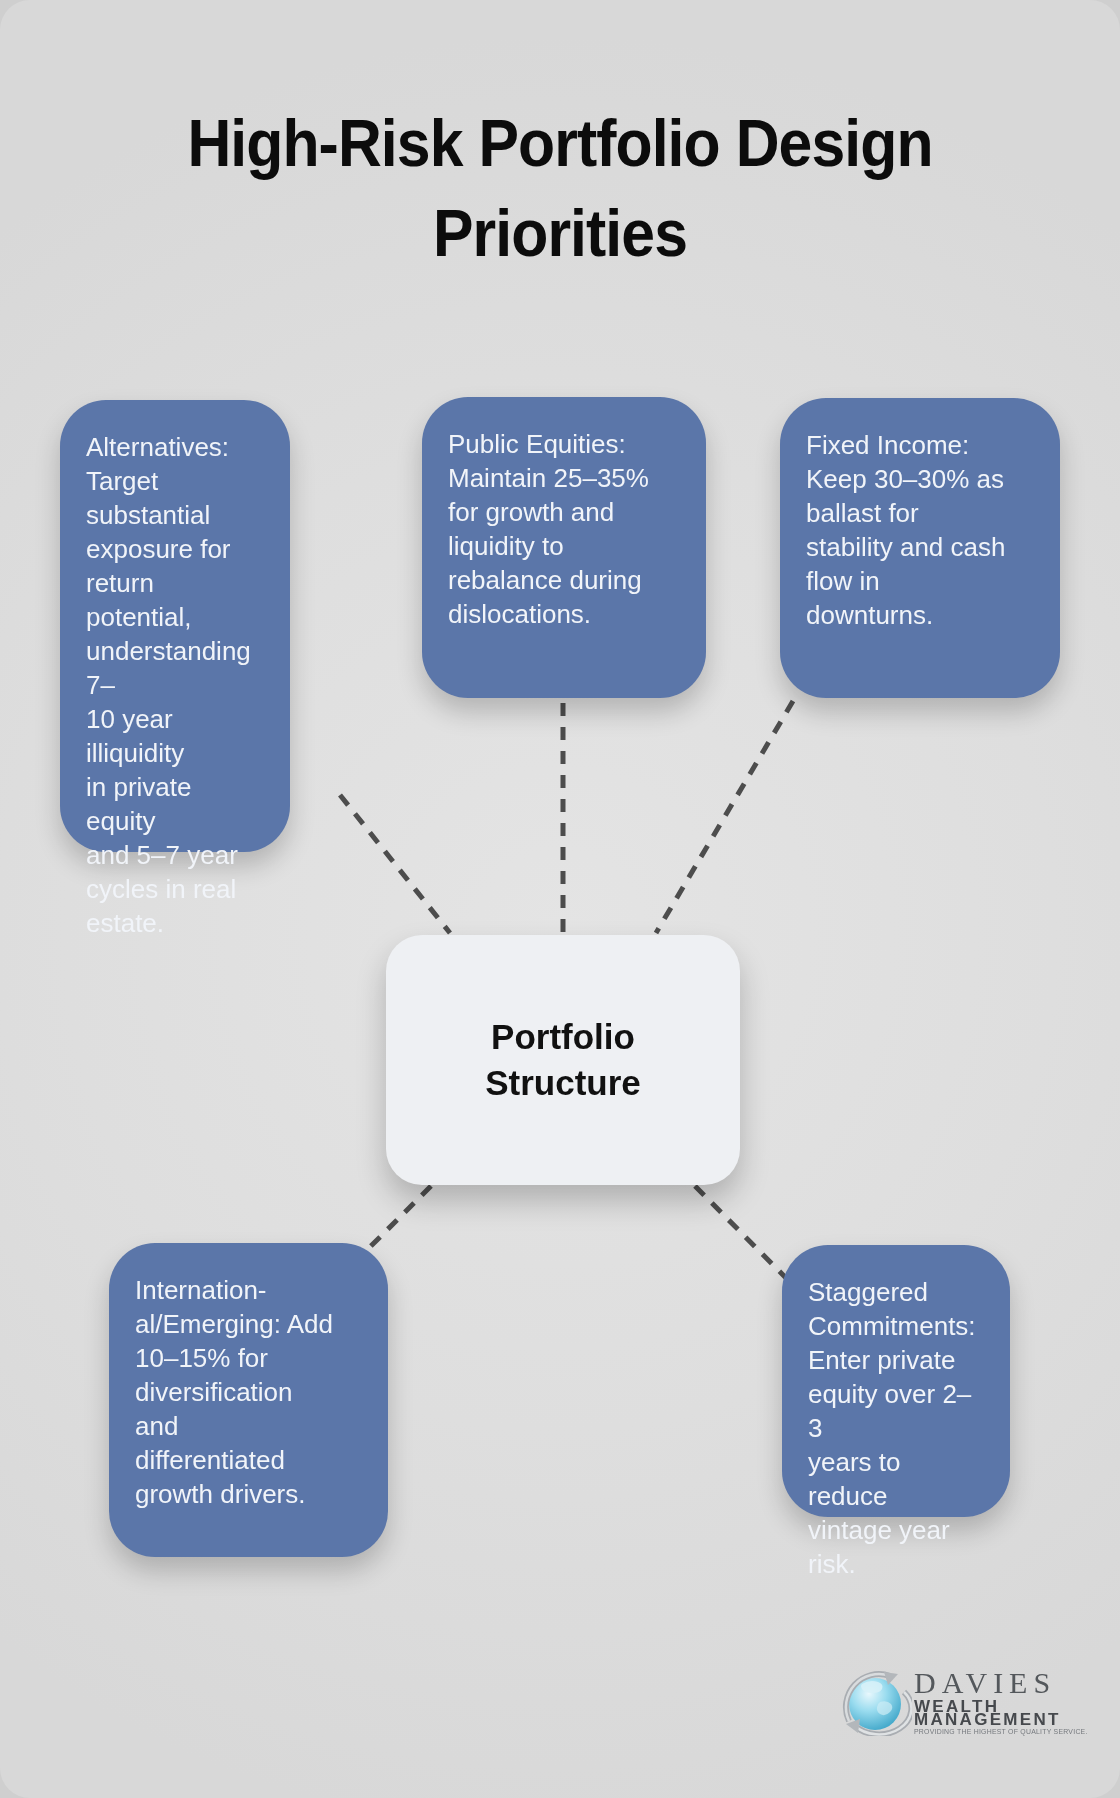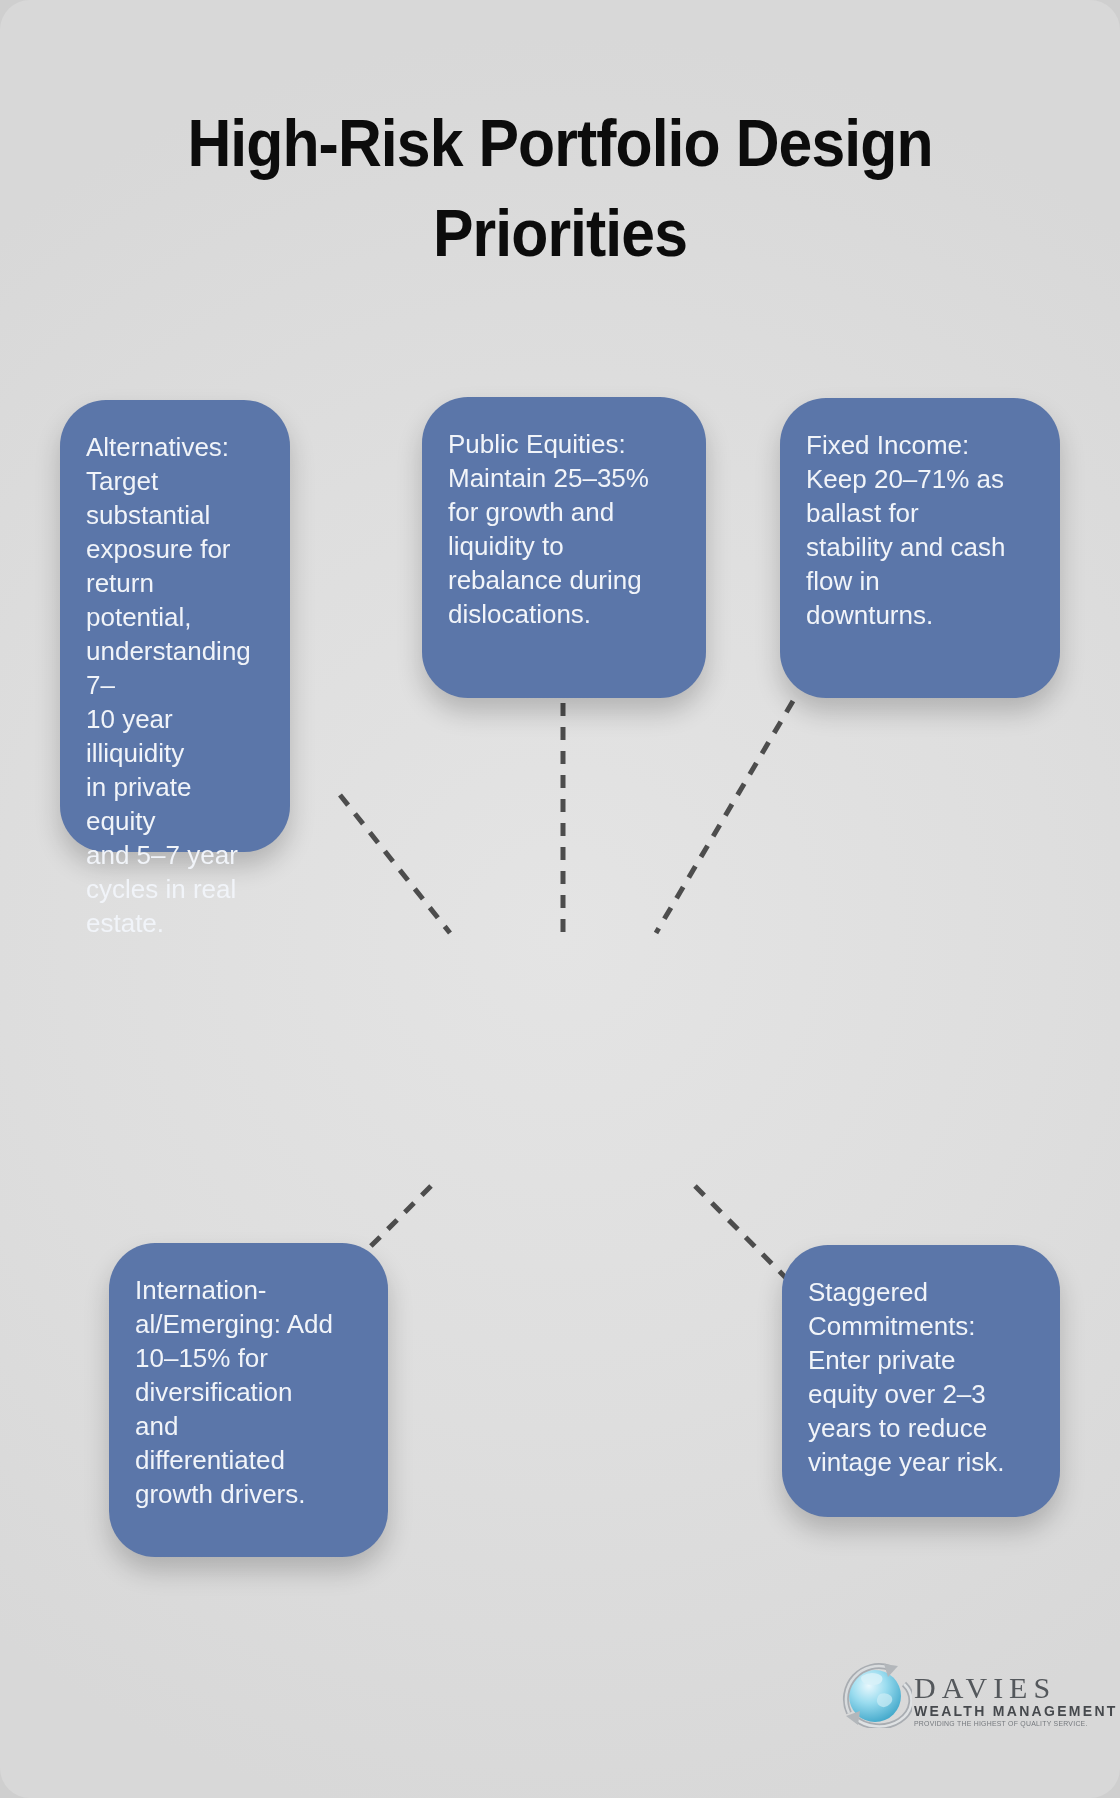--- a/index.html
+++ b/index.html
@@ -86,21 +86,21 @@
   }
   .logo-globe{width:72px;height:66px;flex:0 0 auto;}
   .logo-text{margin-left:2px;padding-top:6px;}
   .logo-name{
     font-family:"Liberation Serif",serif;
     font-size:30px;line-height:30px;
     letter-spacing:6px;
     color:#54585c;
   }
   .logo-subtitle{
-    font-size:14px;line-height:13px;
+    font-size:17px;line-height:13px;
     font-weight:700;
     letter-spacing:2.3px;
     color:#46494d;
     margin-top:2px;
   }
   .logo-tagline{
     font-size:6.9px;line-height:9px;
     letter-spacing:0.25px;
     color:#75797e;
     margin-top:1px;
@@ -140,39 +140,43 @@
     <div class="card-text">Public Equities:
 Maintain 25–35%
 for growth and
 liquidity to
 rebalance during
 dislocations.</div>
   </div>
 
   <div class="card" style="left:780px;top:398px;width:280px;height:300px;">
     <div class="card-text">Fixed Income:
-Keep 20–71% as
+Keep 30–30% as
 ballast for
 stability and cash
 flow in
 downturns.</div>
   </div>
 
+  <div class="center-card">
+    <div class="center-label">Portfolio
+Structure</div>
+  </div>
 
   <div class="card" style="left:61px;top:1243px;width:279px;height:314px;margin-left:48px;">
     <div class="card-text">Internation-
 al/Emerging: Add
 10–15% for
 diversification
 and
 differentiated
 growth drivers.</div>
   </div>
 
-  <div class="card" style="left:782px;top:1245px;width:278px;height:272px;">
+  <div class="card" style="left:782px;top:1245px;width:228px;height:272px;">
     <div class="card-text">Staggered
 Commitments:
 Enter private
 equity over 2–3
 years to reduce
 vintage year risk.</div>
   </div>
 
   <div class="logo">
     <svg class="logo-globe" viewBox="0 0 72 66" xmlns="http://www.w3.org/2000/svg">

